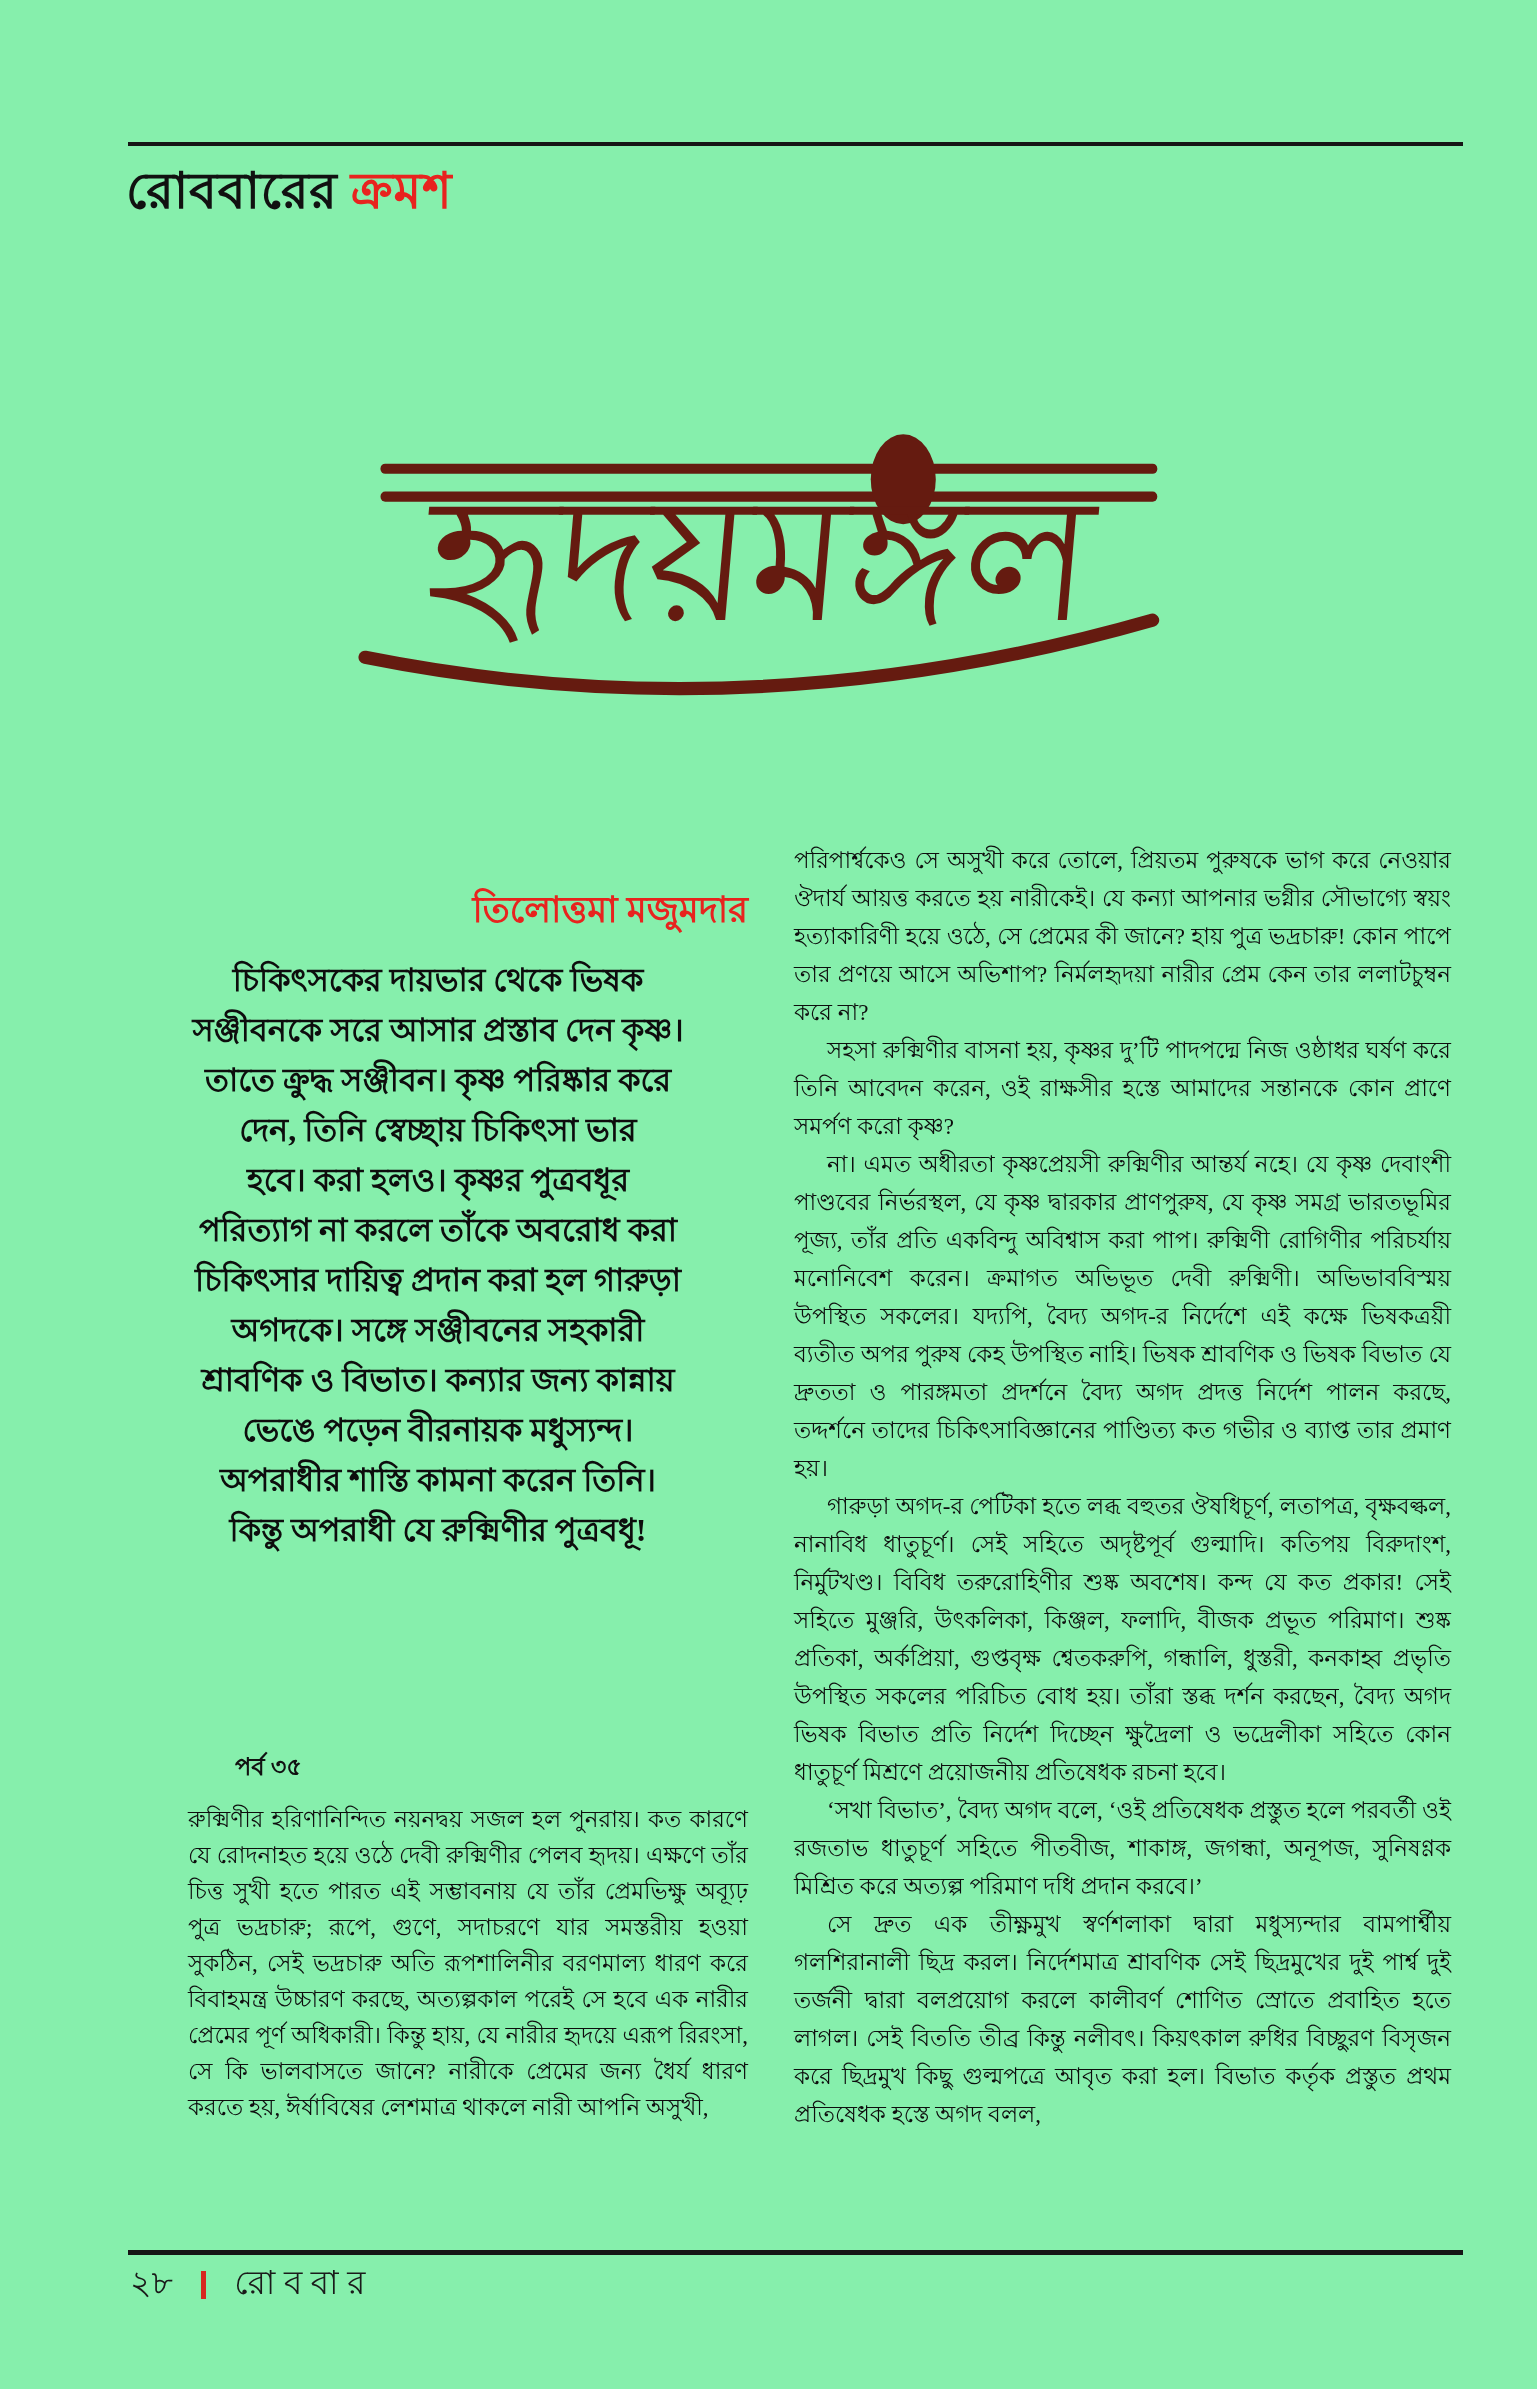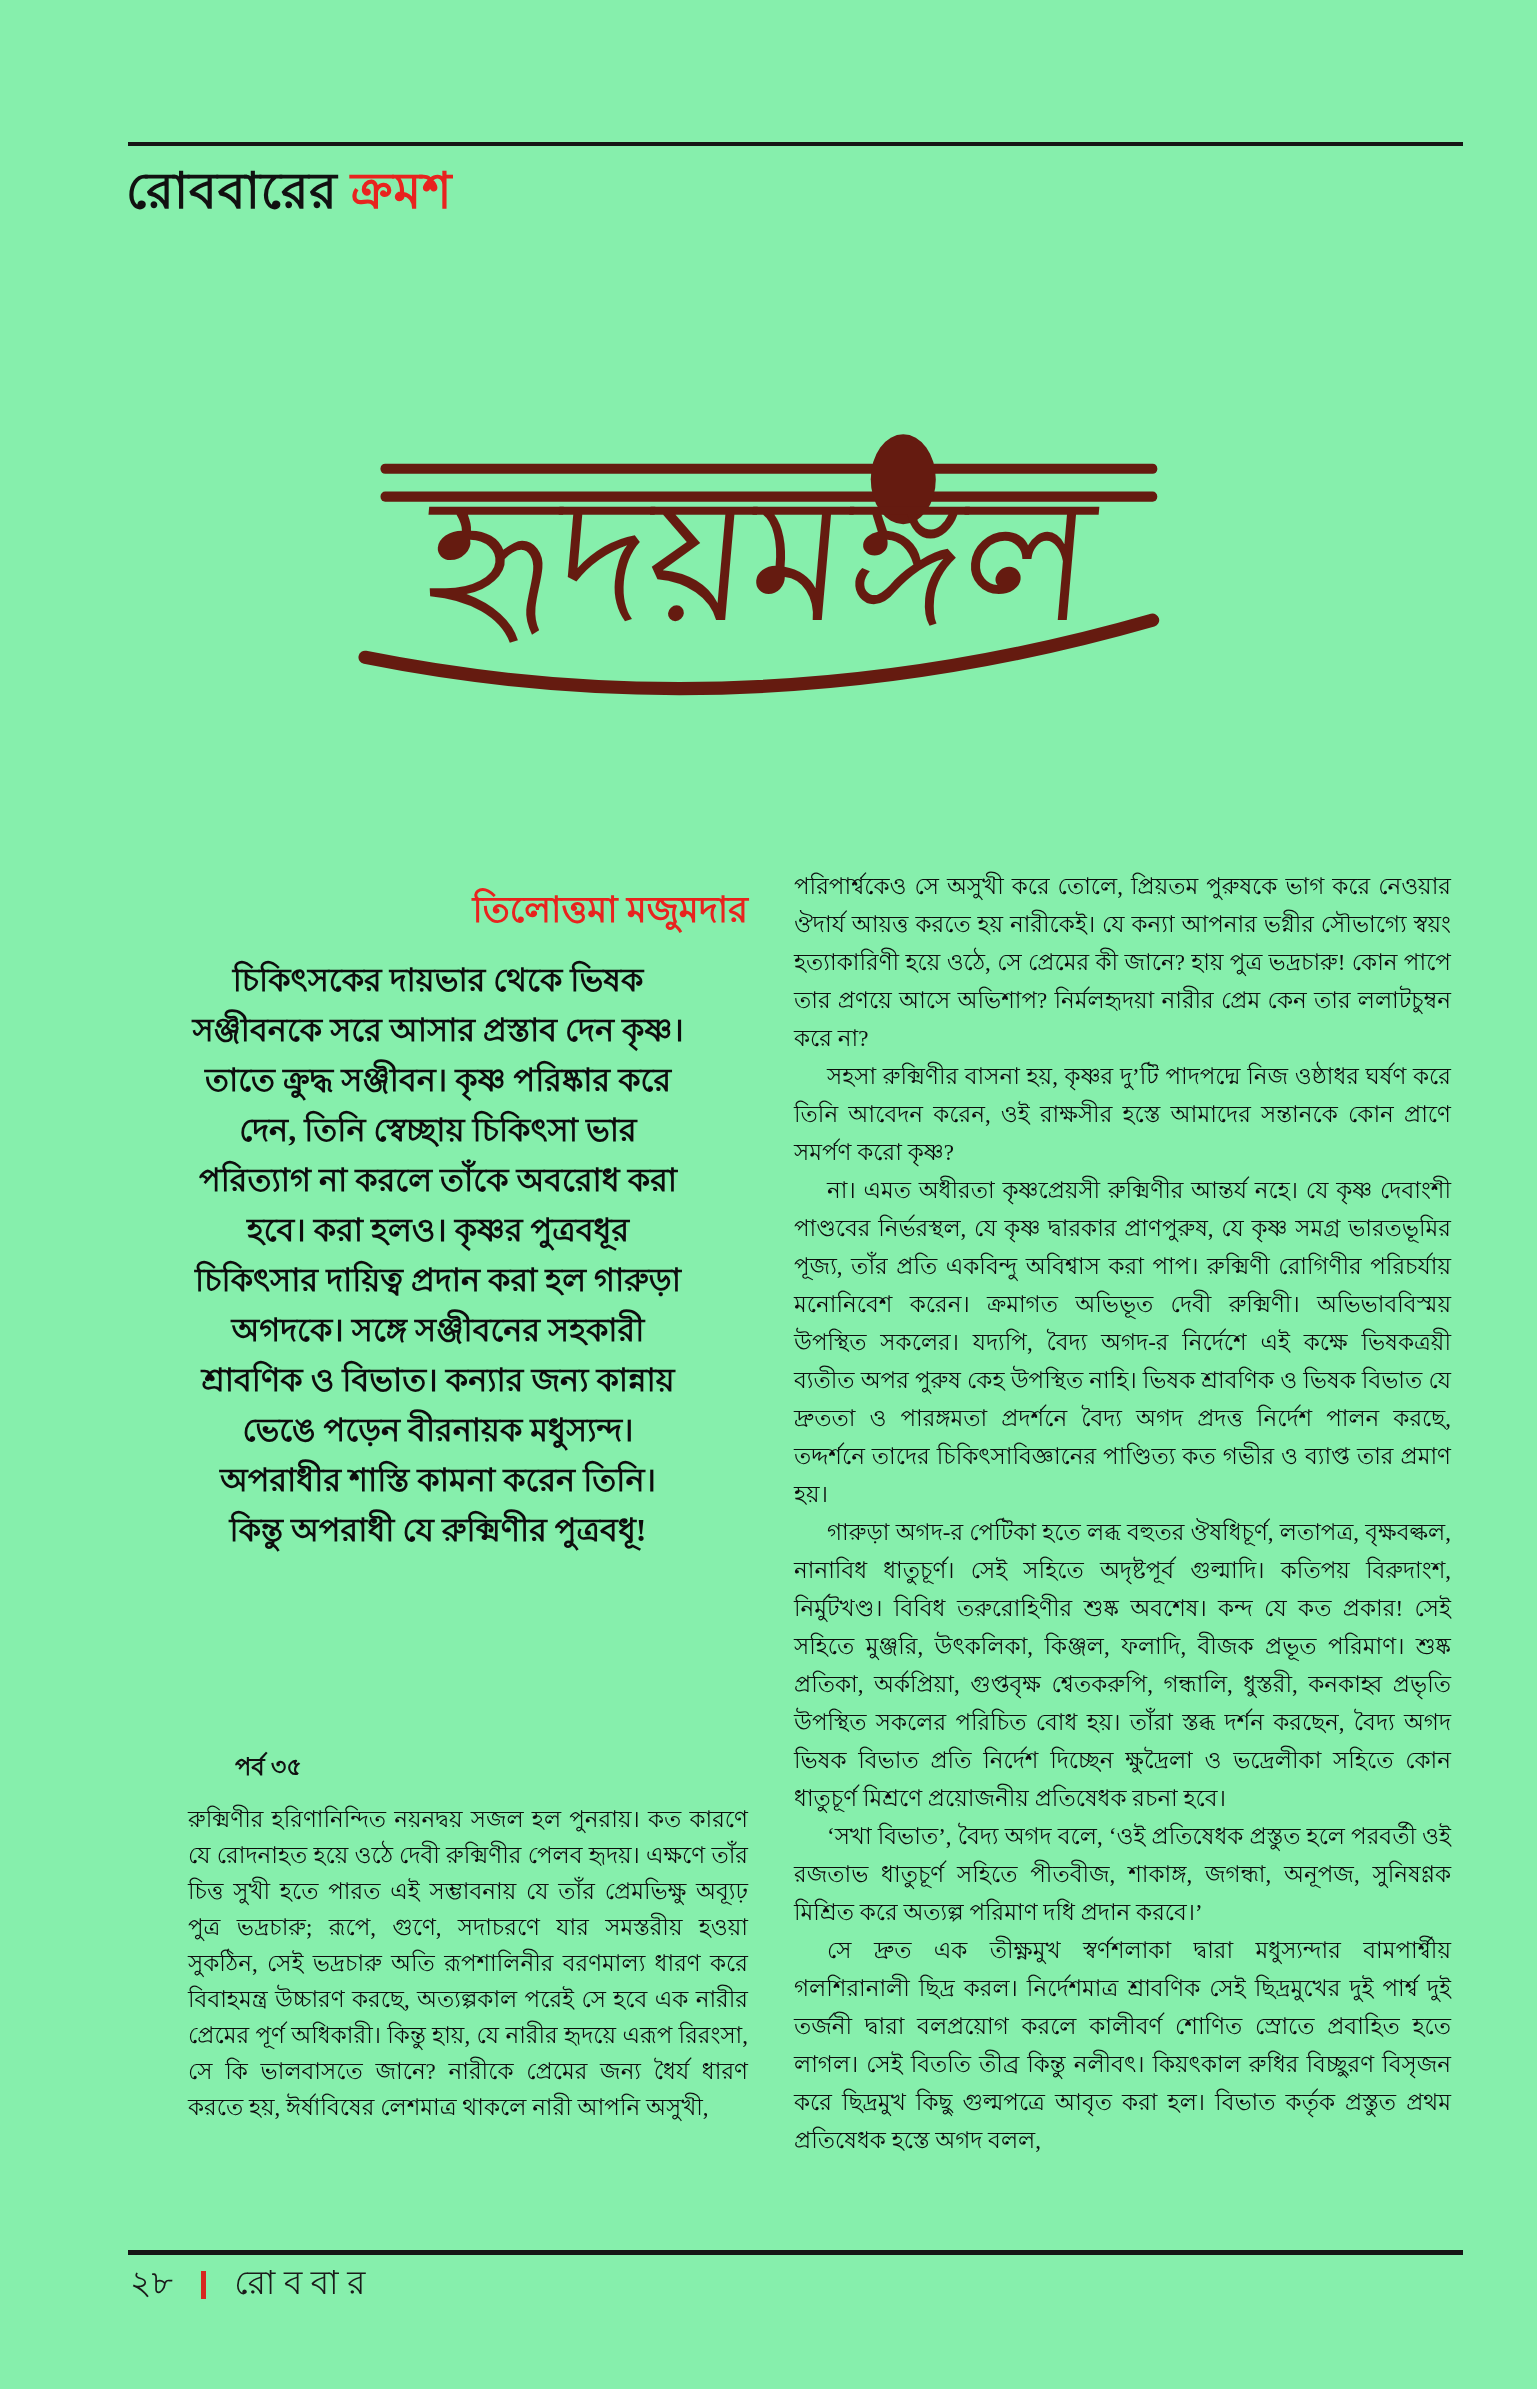--- a/index.html
+++ b/index.html
@@ -39,21 +39,21 @@
   }
   .part-label{
     position:absolute;left:235px;top:1748px;
     font-size:24px;font-weight:bold;color:#111111;
   }
   .left-body{
     position:absolute;left:188px;top:1802px;width:560px;
     font-size:23px;line-height:36px;text-align:justify;color:#0d0d0d;
   }
   .right-col{
-    position:absolute;left:794px;top:868px;width:657px;
+    position:absolute;left:794px;top:842px;width:657px;
     font-size:23px;line-height:38px;text-align:justify;color:#0d0d0d;
   }
   .right-col p{margin:0;text-indent:33px;}
   .right-col p.noindent{text-indent:0;}
 
   .footer-rule{position:absolute;left:128px;top:2250px;width:1335px;height:4.7px;background:#161616;}
   .footer{
     position:absolute;left:130px;top:2267px;height:36px;
     display:flex;align-items:center;gap:28px;
     font-size:33px;color:#1a1a1a;
@@ -83,22 +83,22 @@
   </div>
   <div class="title-word">হৃদয়মঙ্গল</div>
 
   <div class="author">তিলোত্তমা মজুমদার</div>
 
   <div class="standfirst">
     <div>চিকিৎসকের দায়ভার থেকে ভিষক</div>
     <div>সঞ্জীবনকে সরে আসার প্রস্তাব দেন কৃষ্ণ।</div>
     <div>তাতে ক্রুদ্ধ সঞ্জীবন। কৃষ্ণ পরিষ্কার করে</div>
     <div>দেন, তিনি স্বেচ্ছায় চিকিৎসা ভার</div>
+    <div>হবে। করা হলও। কৃষ্ণর পুত্রবধূর</div>
     <div>পরিত্যাগ না করলে তাঁকে অবরোধ করা</div>
-    <div>হবে। করা হলও। কৃষ্ণর পুত্রবধূর</div>
     <div>চিকিৎসার দায়িত্ব প্রদান করা হল গারুড়া</div>
     <div>অগদকে। সঙ্গে সঞ্জীবনের সহকারী</div>
     <div>শ্রাবণিক ও বিভাত। কন্যার জন্য কান্নায়</div>
     <div>ভেঙে পড়েন বীরনায়ক মধুস্যন্দ।</div>
     <div>অপরাধীর শাস্তি কামনা করেন তিনি।</div>
     <div>কিন্তু অপরাধী যে রুক্মিণীর পুত্রবধূ!</div>
   </div>
 
   <div class="part-label">পর্ব ৩৫</div>
 

